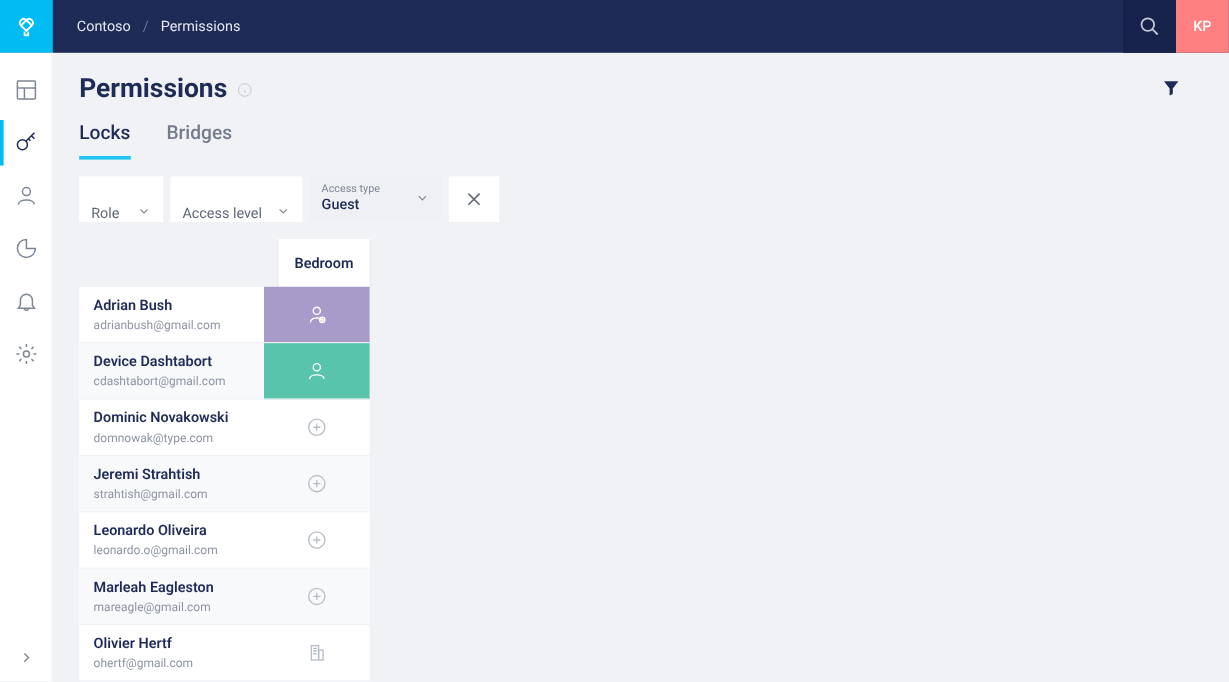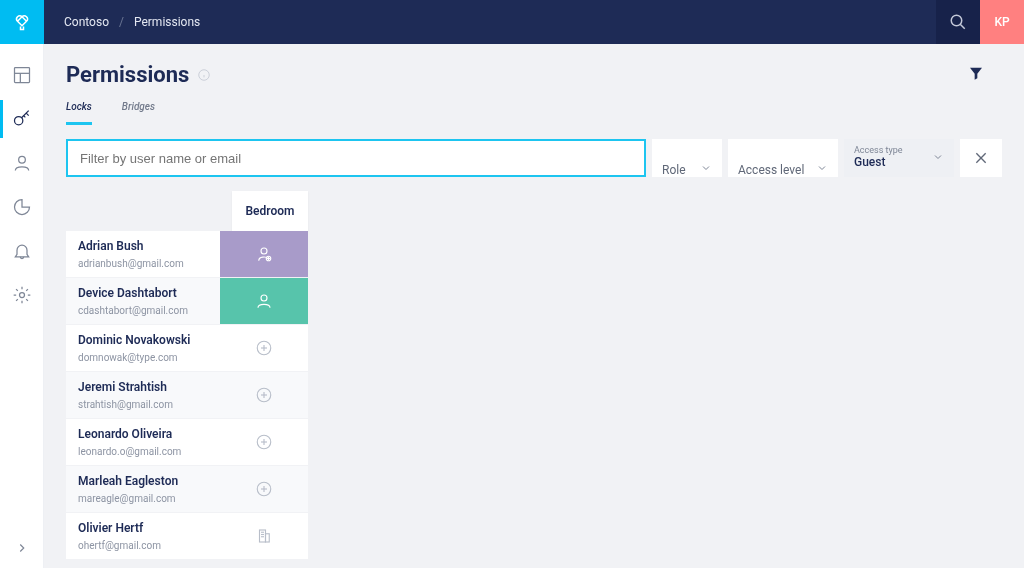--- a/index.html
+++ b/index.html
@@ -30,21 +30,21 @@
   .page-head { display: flex; align-items: center; }
   .page-head h1 { font-size: 22px; font-weight: 700; color: #1e2b56; display: flex; align-items: center; gap: 8px; }
   .info-icon { display:inline-flex; }
   .info-icon svg { width: 14px; height: 14px; stroke: #b0b6c4; fill: none; }
   .head-spacer { flex: 1; }
   .filter-icon { margin-right: 18px; cursor: pointer; }
   .filter-icon svg { width: 16px; height: 16px; fill: #1e2b56; }
   .grant-btn { background: #1dc5f0; color: #fff; border: none; border-radius: 4px; padding: 10px 16px; font-size: 13px; cursor: pointer; font-weight: 500; box-shadow: 0 2px 4px rgba(0,0,0,0.08); }
 
   .tabs { display: flex; gap: 30px; margin-top: 14px; padding-bottom: 0; }
-  .tab { font-size: 10px; color: #737b8c; padding-bottom: 10px; cursor: pointer; font-weight: 500; font-style: italic; }
+  .tab { font-size: 16px; color: #737b8c; padding-bottom: 10px; cursor: pointer; font-weight: 500; }
   .tab.active { color: #1e2b56; border-bottom: 3px solid #1dc5f0; }
 
   .filter-row { display: flex; margin-top: 14px; gap: 6px; }
   .filter-input { flex: 1; background: #fff; border: none; padding: 0 14px; font-size: 13px; color: #7e8696; outline: 2px solid #1dc5f0; outline-offset: -2px; }
   .dropdown { background: #fff; display: flex; align-items: flex-end; justify-content: space-between; padding: 0 10px; font-size: 12px; color: #606878; cursor: pointer; min-width: 70px; height: 38px; }
   .dropdown.wide { min-width: 110px; }
   .dropdown .chev { margin-left: 10px; }
   .dropdown.access-type { background: #eef0f4; flex-direction: row; align-items: center; }
   .dropdown.access-type .labels { display: flex; flex-direction: column; line-height: 1.1; }
   .dropdown.access-type .labels small { font-size: 9px; color: #7e8696; text-align: right; }
@@ -161,21 +161,20 @@
           </svg>
       </div>
     </div>
 
     <div class="tabs">
       <div class="tab active">Locks</div>
       <div class="tab">Bridges</div>
     </div>
 
     <div class="filter-row">
-      <input class="filter-input" placeholder="Filter by user name or email" style="">
       <div class="dropdown">
         <span>Role</span>
         <span class="chev"><svg viewBox="0 0 24 24">
               <polyline points="6 9 12 15 18 9"></polyline>
             </svg></span>
       </div>
       <div class="dropdown wide">
         <span>Access level</span>
         <span class="chev"><svg viewBox="0 0 24 24">
               <polyline points="6 9 12 15 18 9"></polyline>

